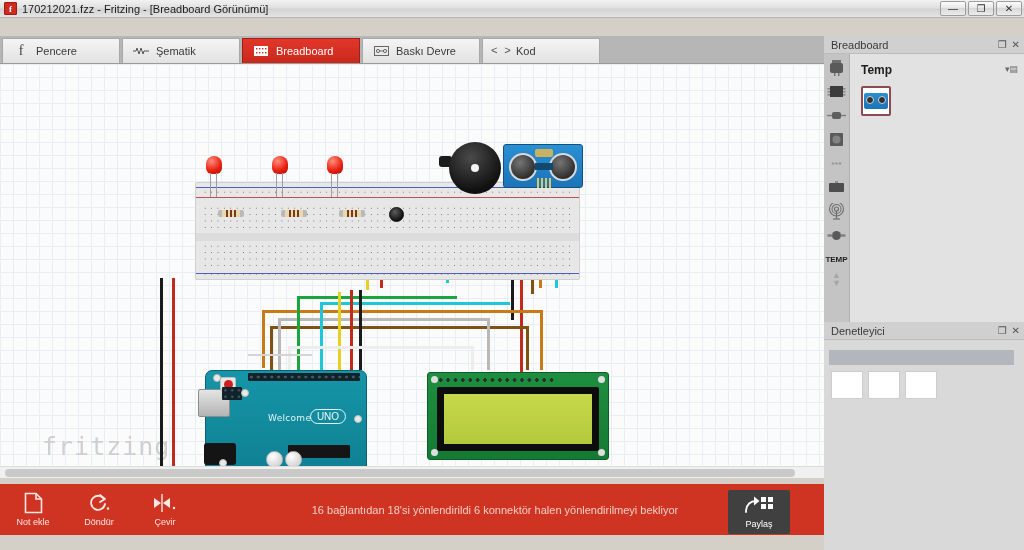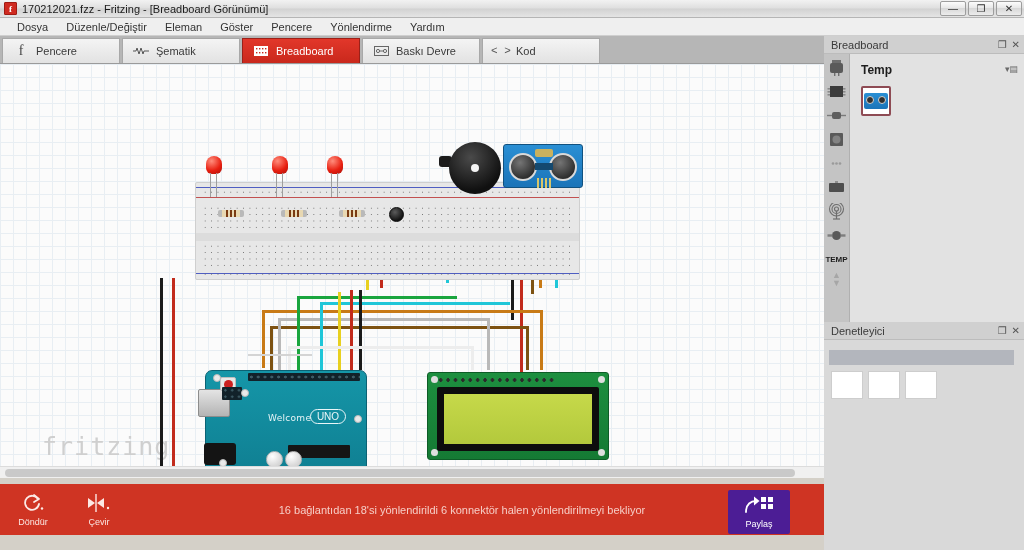--- a/index.html
+++ b/index.html
@@ -271,21 +271,21 @@
     width: 66px; height: 51px; display: flex; flex-direction: column;
     align-items: center; justify-content: center; gap: 3px;
     color: #fbe6e2; font-size: 9px;
   }
   .tool .glyph { height: 22px; display: flex; align-items: center; justify-content: center; }
   .status-msg {
     flex: 1; text-align: center; color: #f6cdc6; font-size: 11px; padding-right: 32px;
   }
   .share {
     position: absolute; right: 34px; top: 6px; width: 62px; height: 44px;
-    background: #4c1d95; border-radius: 2px;
+    background: #404040; border-radius: 2px;
     display: flex; flex-direction: column; align-items: center; justify-content: center; gap: 2px;
     color: #fff; font-size: 9px;
   }
   
   .statusbar {
     position: absolute; left: 0; top: 535px; width: 1024px; height: 15px;
     background: #8e2216; display: flex; align-items: center;
     color: #f0cdc7; font-size: 9px; font-weight: bold;
   }
   .coord { position: absolute; left: 578px; }
@@ -304,29 +304,20 @@
   <div class="titlebar">
     <div class="app-icon">f</div>
     <div class="title-text">170212021.fzz - Fritzing - [Breadboard Görünümü]</div>
     <div class="win-btns">
       <div class="win-btn">—</div>
       <div class="win-btn">❐</div>
       <div class="win-btn close">✕</div>
     </div>
   </div>
 
-  <div class="menubar">
-    <div class="menu-item">Dosya</div>
-    <div class="menu-item">Düzenle/Değiştir</div>
-    <div class="menu-item">Eleman</div>
-    <div class="menu-item">Göster</div>
-    <div class="menu-item">Pencere</div>
-    <div class="menu-item">Yönlendirme</div>
-    <div class="menu-item">Yardım</div>
-  </div>
 
   <div class="tabbar">
     <div class="tab">
       <span class="tab-ico" style="font-family:'Liberation Serif',serif;font-size:14px;color:#444;">f</span>
       <span>Pencere</span>
     </div>
     <div class="tab">
       <span class="tab-ico">
         <svg width="16" height="8" viewBox="0 0 16 8">
             <polyline points="0,4 3,4 4,1 6,7 8,1 10,7 11,4 16,4" fill="none" stroke="#555" stroke-width="1"></polyline>
@@ -621,20 +612,29 @@
       <div class="ctrl-bar"></div>
       <div class="ctrl-sq" style="left:7px;"></div>
       <div class="ctrl-sq" style="left:44px;"></div>
       <div class="ctrl-sq" style="left:81px;"></div>
     </div>
   </div>
 
   <div class="bottombar">
     <div class="tool">
       <span class="glyph">
+        <svg width="19" height="22" viewBox="0 0 19 22">
+            <path d="M1.5 1.5 H12 L17.5 7 V20.5 H1.5 Z" fill="none" stroke="#fce9e5" stroke-width="1.6"></path>
+            <path d="M12 1.5 V7 H17.5" fill="none" stroke="#fce9e5" stroke-width="1.6"></path>
+          </svg>
+      </span>
+      <span>Not ekle</span>
+    </div>
+    <div class="tool">
+      <span class="glyph">
         <svg width="22" height="22" viewBox="0 0 22 22">
             <path d="M16 7 A7 7 0 1 0 17 12" fill="none" stroke="#fce9e5" stroke-width="1.8" stroke-linecap="round"></path>
             <path d="M12 3 L17 7 L12 10" fill="none" stroke="#fce9e5" stroke-width="1.8" stroke-linejoin="round" stroke-linecap="round"></path>
             <circle cx="20" cy="16.5" r="1.2" fill="#fce9e5"></circle>
           </svg>
       </span>
       <span>Döndür</span>
     </div>
     <div class="tool">
       <span class="glyph">

